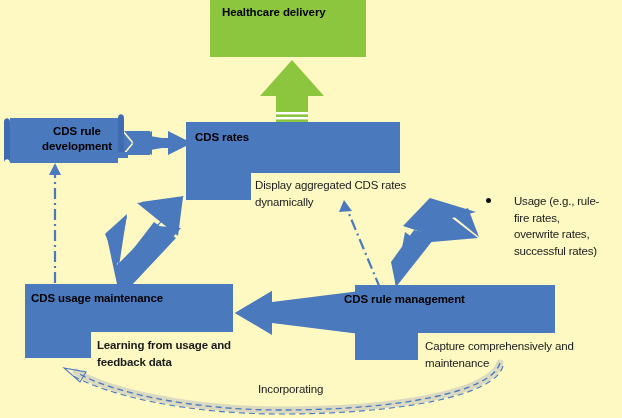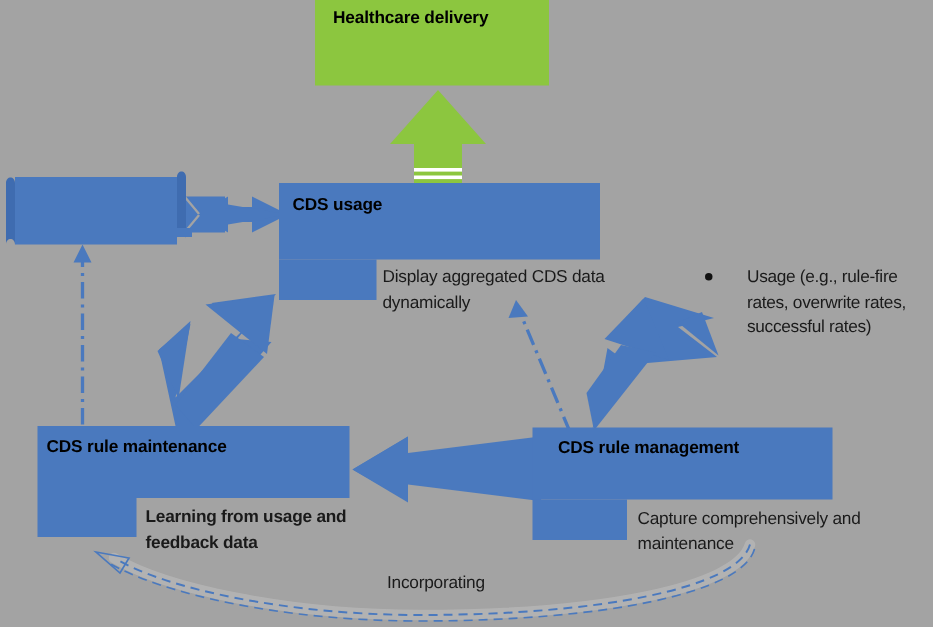--- a/index.html
+++ b/index.html
@@ -4,21 +4,21 @@
 <style>
   html, body {
     margin: 0;
     padding: 0;
     background: #ffffff;
   }
   #canvas {
     position: relative;
     width: 622px;
     height: 418px;
-    background: #a3a3a3;
+    background: #fef9c3;
     font-family: "Liberation Sans", sans-serif;
     overflow: hidden;
   }
   .box {
     position: absolute;
     box-sizing: border-box;
   }
   .node-label {
     position: absolute;
     font-weight: bold;
@@ -122,38 +122,38 @@
     background: #4A79BE;
   }
   #mgmt-box-lower {
     left: 355px;
     top: 333px;
     width: 63px;
     height: 27px;
     background: #4A79BE;
   }
   #mgmt-label {
-    left: 372px;
+    left: 344px;
     top: 292px;
     color: #000000;
   }
   #mgmt-caption {
     left: 425px;
     top: 338px;
     width: 165px;
   }
   
   #bullets {
     position: absolute;
     left: 466px;
     top: 177px;
     width: 152px;
   }
   #bullets ul {
-    margin: 0;
+    margin: 16px;
     padding: 0;
     list-style: none;
   }
   #bullets li {
     position: relative;
     font-size: 11.5px;
     color: #1a1a1a;
     line-height: 16.5px;
     padding-left: 32px;
     letter-spacing: -0.2px;
@@ -238,29 +238,30 @@
       <path d="M 4,122 C 4,117 10,117 10,122 L 10,163 C 10,158 4,158 4,163 Z" fill="#3F6CB0"></path>
       <path d="M 118,118 C 118,113 124,113 124,118 L 124,159 C 124,154 118,154 118,159 Z" fill="#3F6CB0"></path>
       <path d="M 10,118 L 118,118 L 118,124 L 10,124 Z" fill="#4A79BE"></path>
       <path d="M 112,152 L 128,152 L 128,158 L 112,158 Z" fill="#4A79BE"></path>
     </g>
   </svg>
 
   <div class="box" id="green-box"></div>
   <div class="node-label" id="green-box-label">Healthcare delivery</div>
 
+  <div class="node-label" id="dev-label">CDS rule development</div>
 
   <div class="box" id="usage-box"></div>
   <div class="box" id="usage-box-lower"></div>
-  <div class="node-label" id="usage-label">CDS usage</div>
-  <div class="caption" id="usage-caption">Display aggregated CDS data dynamically</div>
+  <div class="node-label" id="usage-label">CDS rates</div>
+  <div class="caption" id="usage-caption">Display aggregated CDS rates dynamically</div>
 
   <div class="box" id="maint-box"></div>
   <div class="box" id="maint-box-lower"></div>
-  <div class="node-label" id="maint-label">CDS rule maintenance</div>
+  <div class="node-label" id="maint-label">CDS usage maintenance</div>
   <div class="caption" id="maint-caption">Learning from usage and feedback data</div>
 
   <div class="box" id="mgmt-box"></div>
   <div class="box" id="mgmt-box-lower"></div>
   <div class="node-label" id="mgmt-label">CDS rule management</div>
   <div class="caption" id="mgmt-caption">Capture comprehensively and maintenance</div>
 
   <div id="bullets">
     <ul>
       <li>

